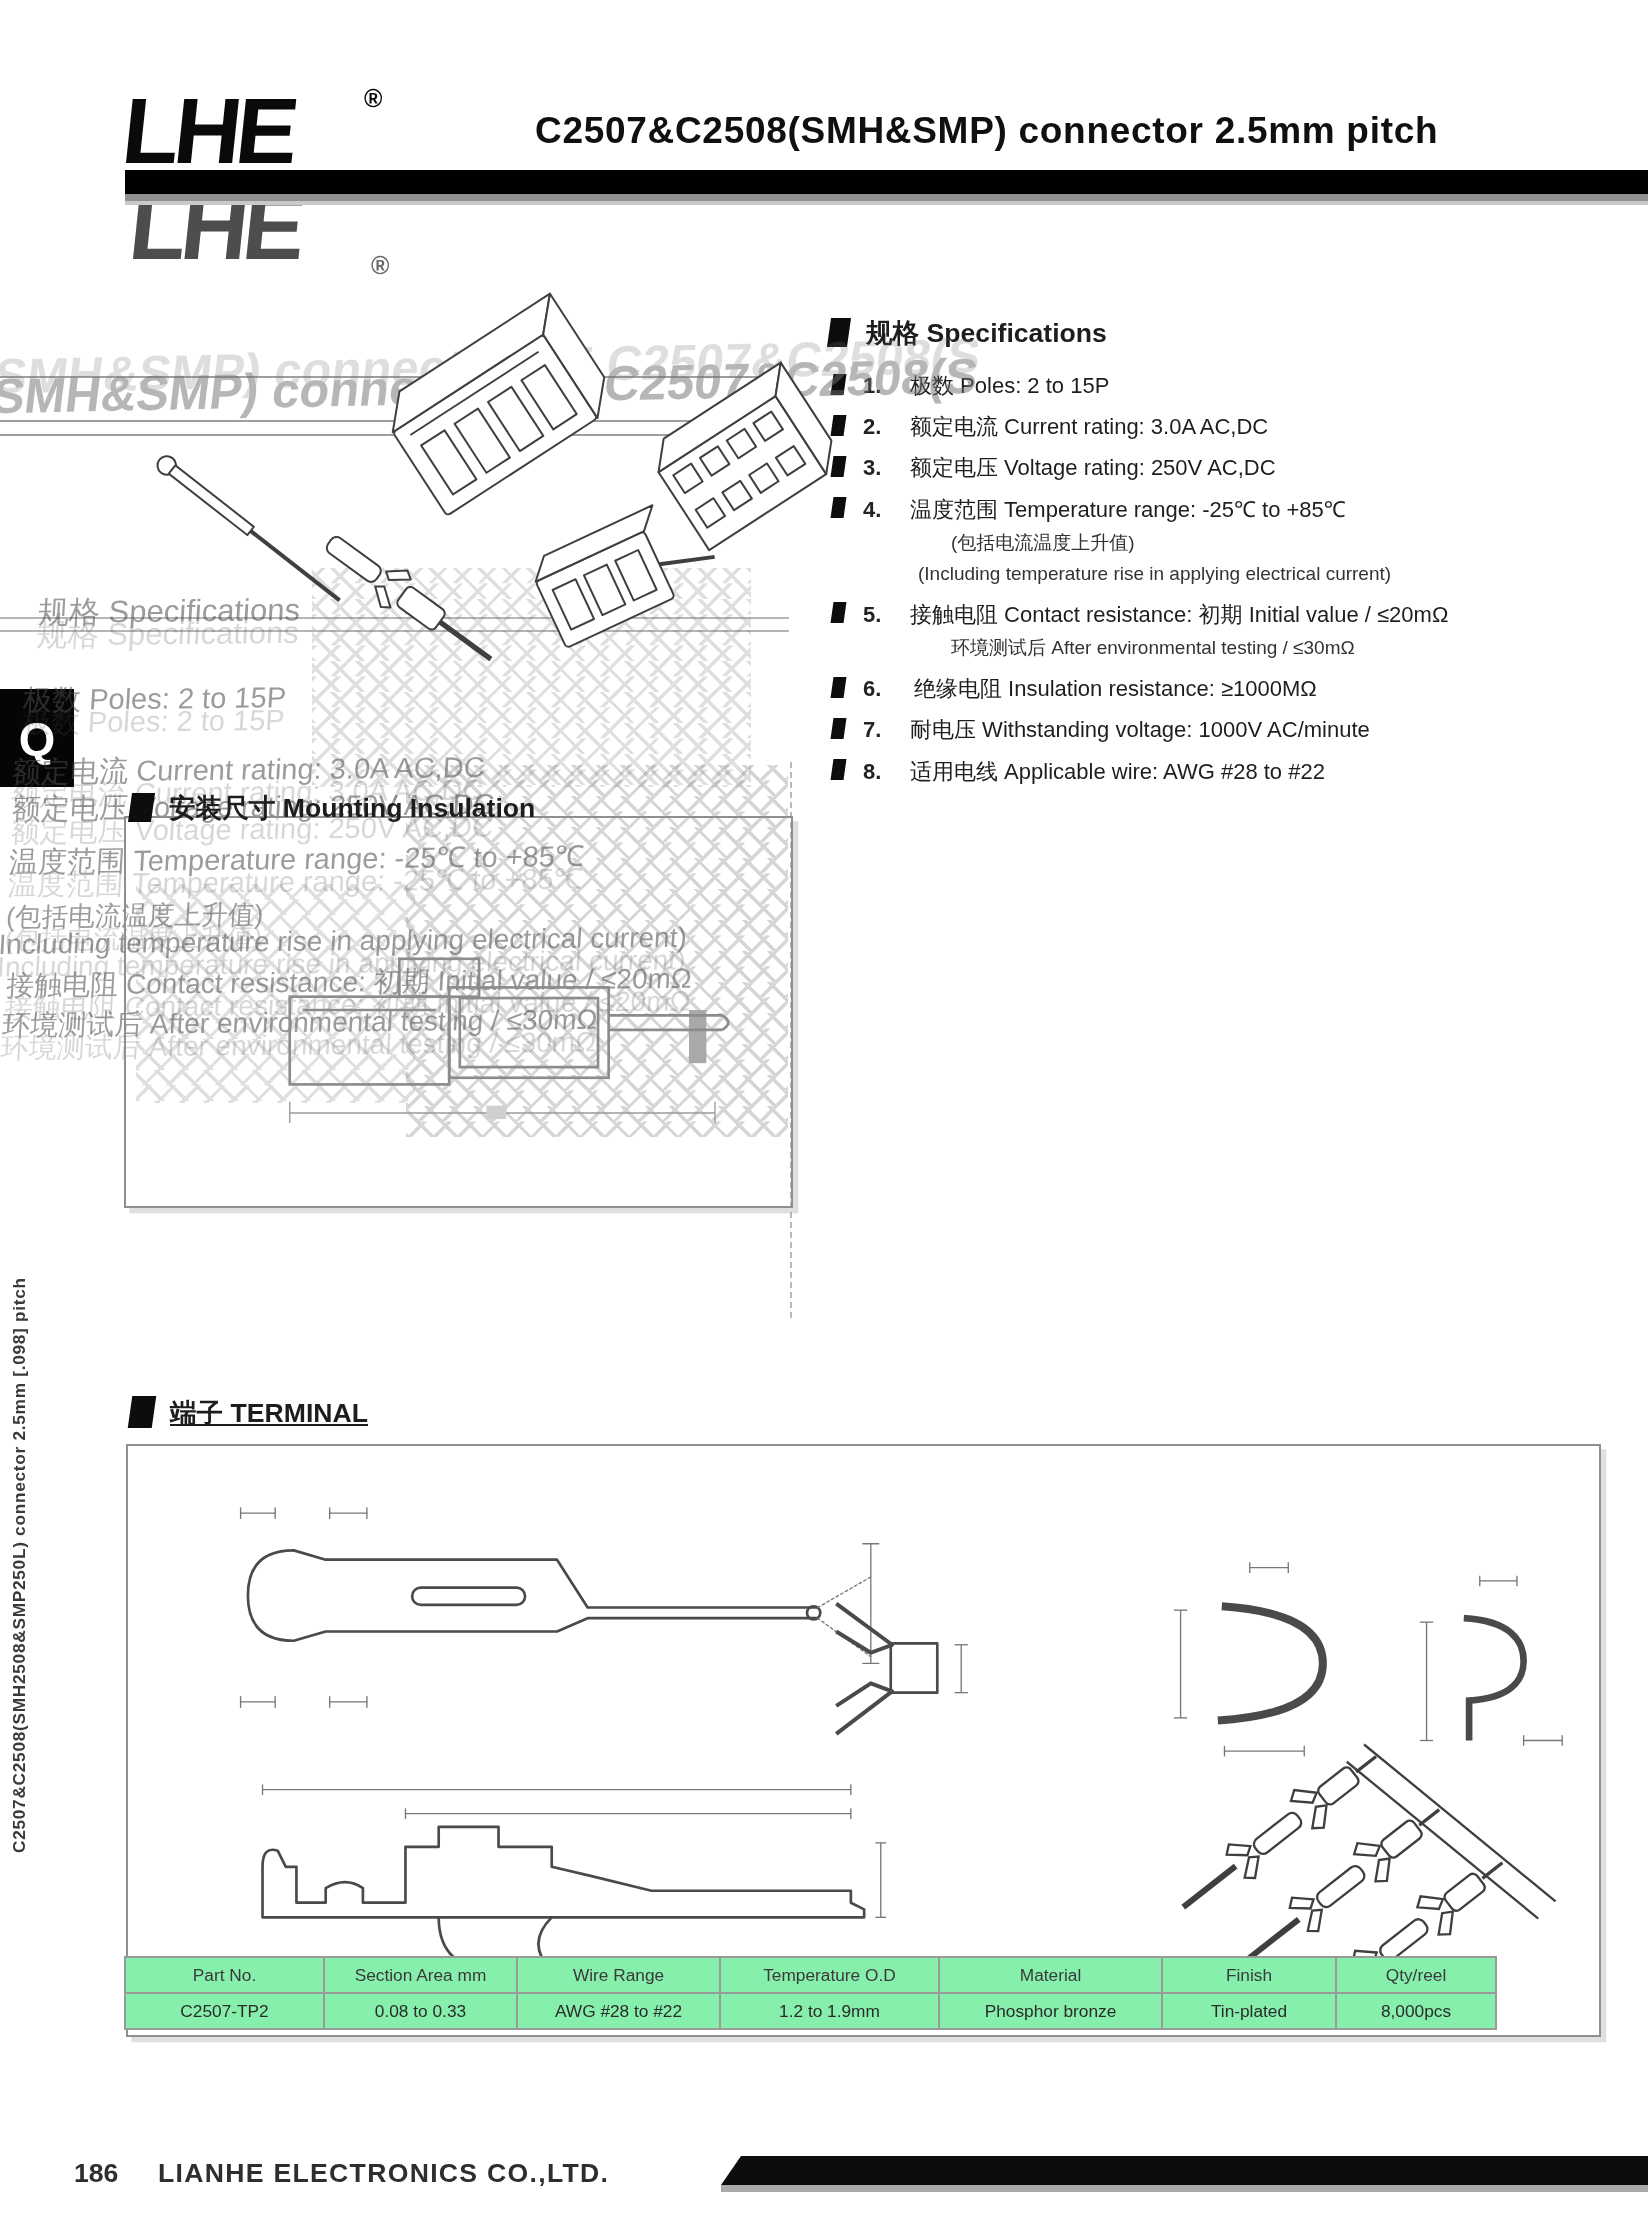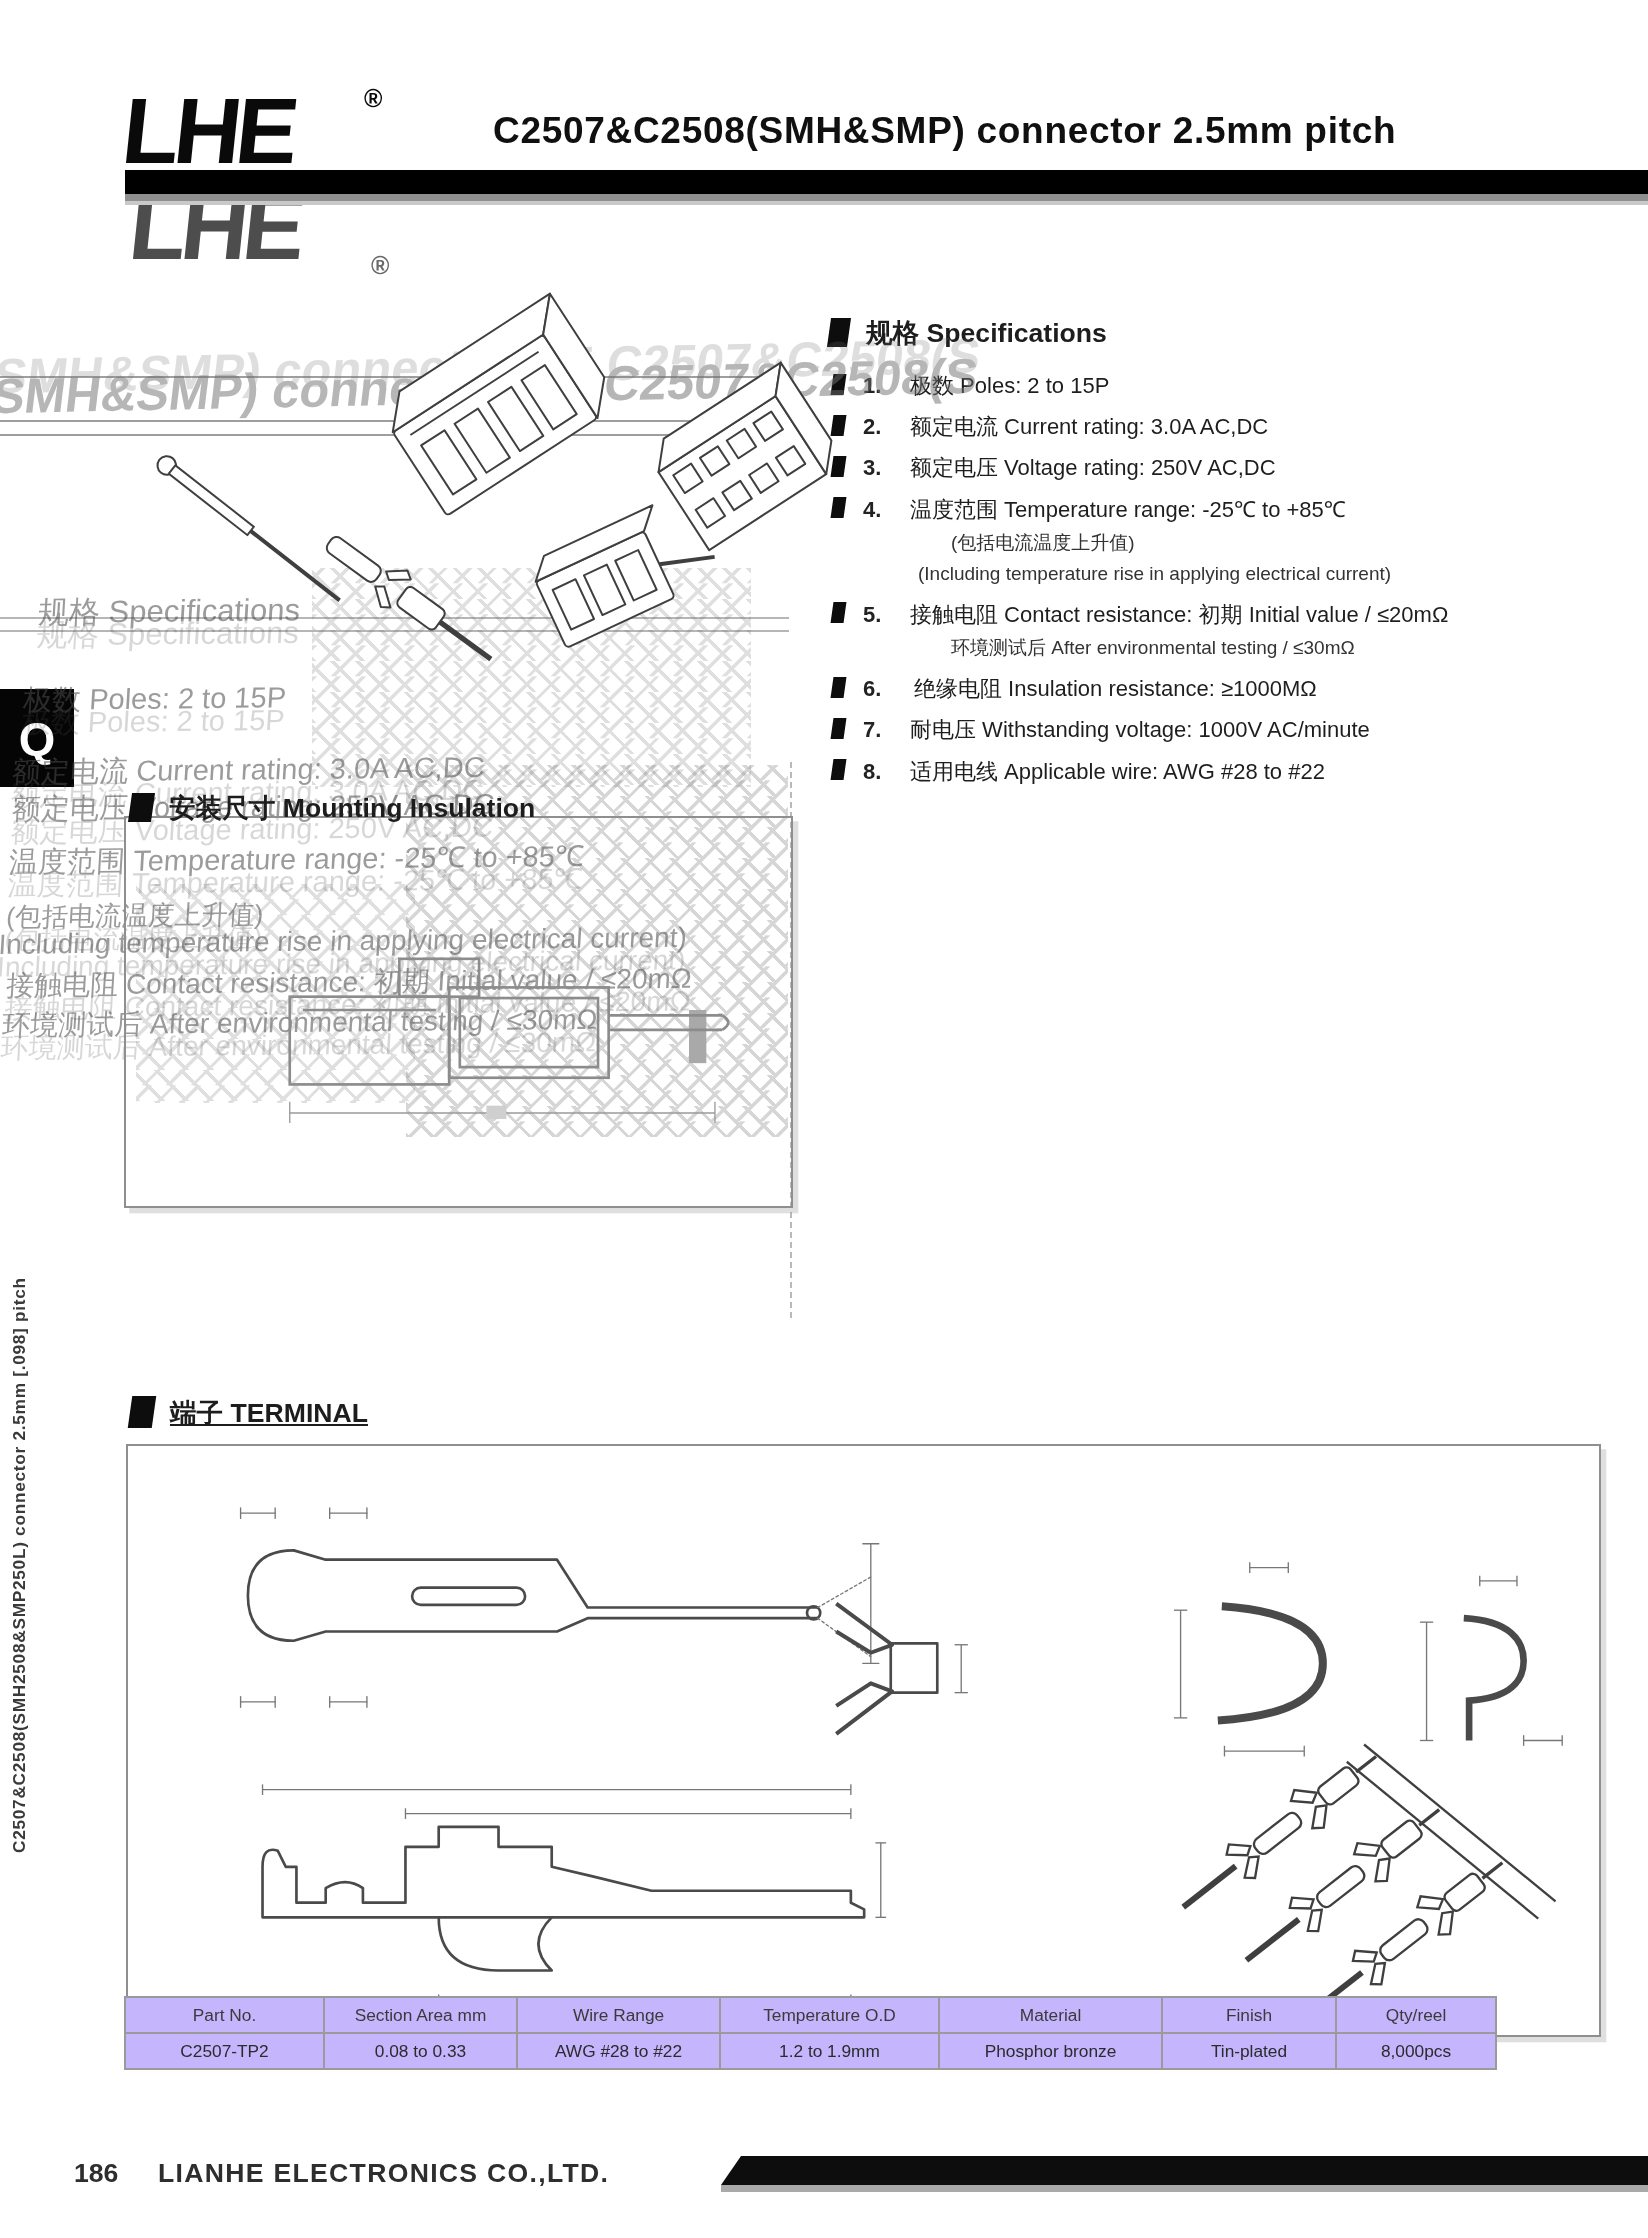--- a/index.html
+++ b/index.html
@@ -2,21 +2,21 @@
 <html style="font-size:10.6px"><head>
 <meta charset="utf-8">
 <style>
   html,body{margin:0;padding:0;background:#e8e8e8;}
   #page{position:relative;width:1649px;height:2239px;background:#ffffff;overflow:hidden;
         font-family:"Liberation Sans", sans-serif;color:#1a1a1a;}
   .abs{position:absolute;line-height:1;white-space:nowrap;}
   
   .logo{font-weight:900;font-size:93px;letter-spacing:-5.3px;transform:skewX(-6deg);color:#0a0a0a;}
   .reg{font-size:25px;font-weight:700;color:#0a0a0a;}
-  .title{font-size:37px;font-weight:700;color:#101010;letter-spacing:0.7px;}
+  .title{font-size:37px;font-weight:700;color:#101010;letter-spacing:0.7px;margin-left:42px;}
   .hrule{background:#000;}
   .hrule-shadow{background:#8f8f8f;}
   .hrule-shadow2{background:#c9c9c9;}
   
   .ghost{position:absolute;line-height:1;white-space:nowrap;color:#4a4a4a;opacity:.55;
          transform:skewX(-4deg) rotate(-.6deg);transform-origin:left top;
          text-shadow:0 22.6px 0 rgba(74,74,74,.40);}
   .ghost-logo{font-weight:900;font-size:93px;letter-spacing:-5.3px;color:#2e2e2e;opacity:.85;
               transform:skewX(-6deg);}
   .ghost-diag{font-size:49px;font-weight:700;color:#6f6f6f;opacity:.5;
@@ -37,22 +37,22 @@
   
   .draw-box{position:absolute;border:2.7px solid #8f8f8f;background:transparent;
             box-shadow:5.3px 5.3px 0 rgba(150,150,150,.30);}
   
   .side-tab{position:absolute;left:0;top:689px;width:74px;height:98px;background:#050505;
             display:flex;align-items:center;justify-content:center;}
   .side-tab span{color:#fff;font-size:47px;font-weight:700;}
   .v-label{position:absolute;left:9.3px;top:763px;height:1090px;writing-mode:vertical-rl;
            transform:rotate(180deg);font-size:17.3px;letter-spacing:0.7px;color:#3a3a3a;font-weight:700;}
   
-  table.parts{position:absolute;left:124px;top:1996px;width:1371px;border-collapse:collapse;
-              table-layout:fixed;background:#c4b5fd;}
+  table.parts{position:absolute;left:124px;top:1956px;width:1371px;border-collapse:collapse;
+              table-layout:fixed;background:#86efac;}
   table.parts td{border:2px solid #9a9a9a;height:32px;text-align:center;vertical-align:middle;
                  font-size:17.3px;color:#2b2b2b;overflow:hidden;}
   table.parts tr.hdr td{color:#3a3a3a;}
   
   .foot-num{font-size:26.6px;font-weight:700;color:#2e2e2e;}
   .foot-co{font-size:26.6px;font-weight:700;color:#2e2e2e;letter-spacing:1.3px;}
   .foot-bar{position:absolute;left:721px;top:2156px;width:928px;height:29px;background:#0d0d0d;
             clip-path:polygon(20px 0,100% 0,100% 100%,0 100%);}
   .foot-bar-shadow{position:absolute;left:721px;top:2185px;width:928px;height:6.6px;background:#a9a9a9;}
   svg{position:absolute;overflow:visible;}

